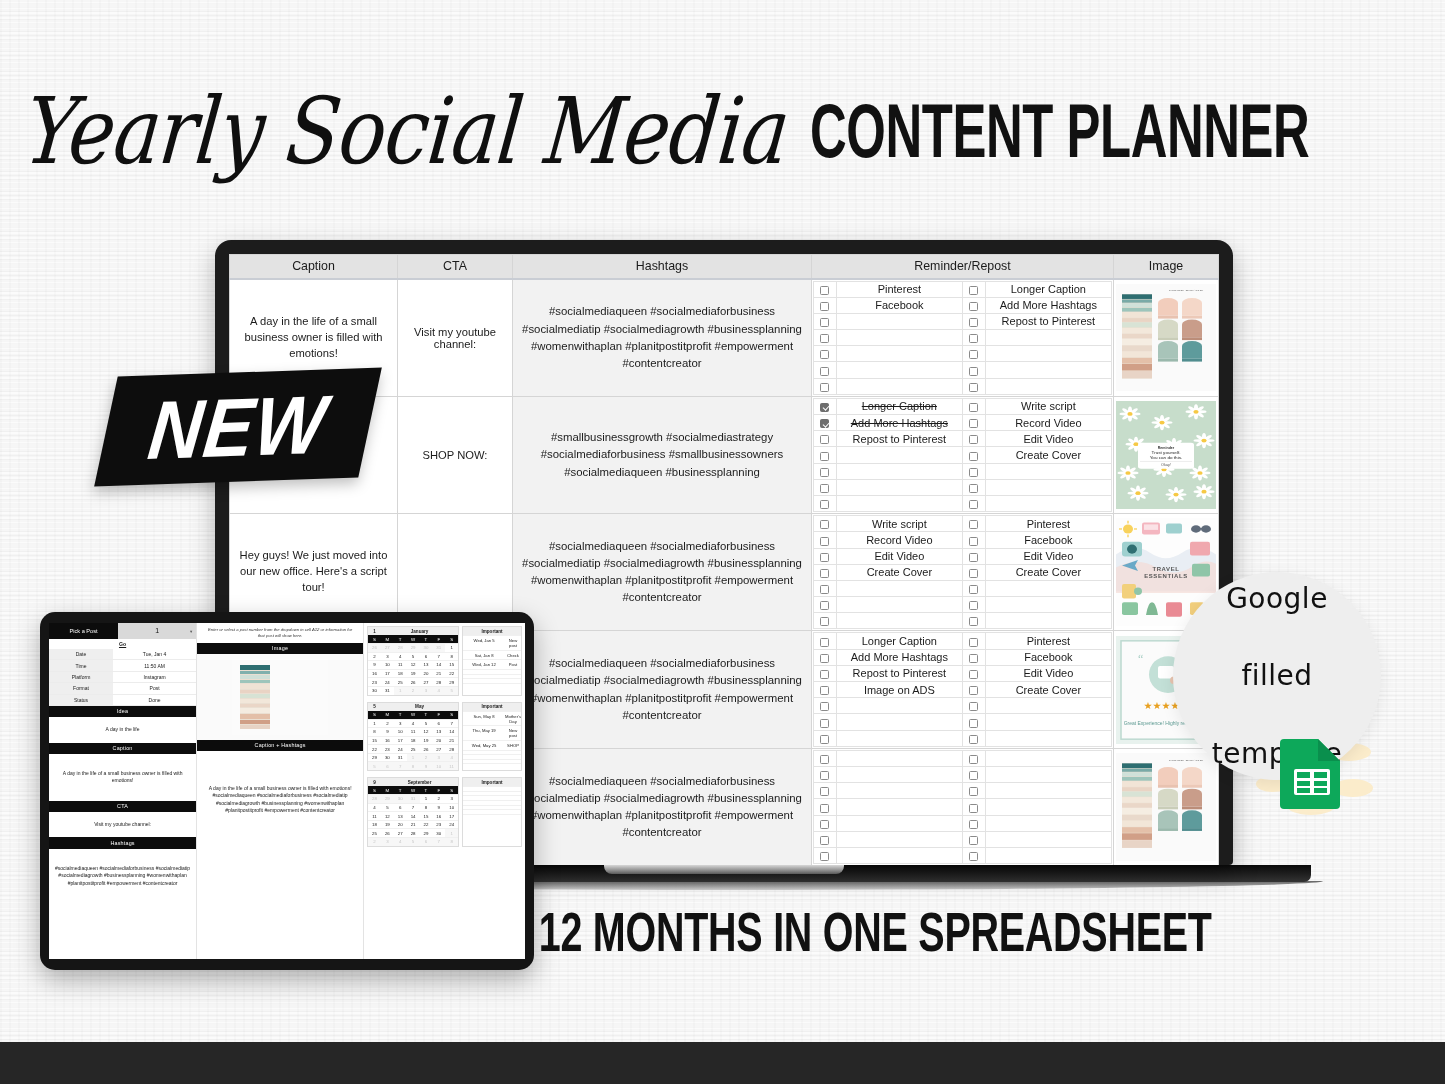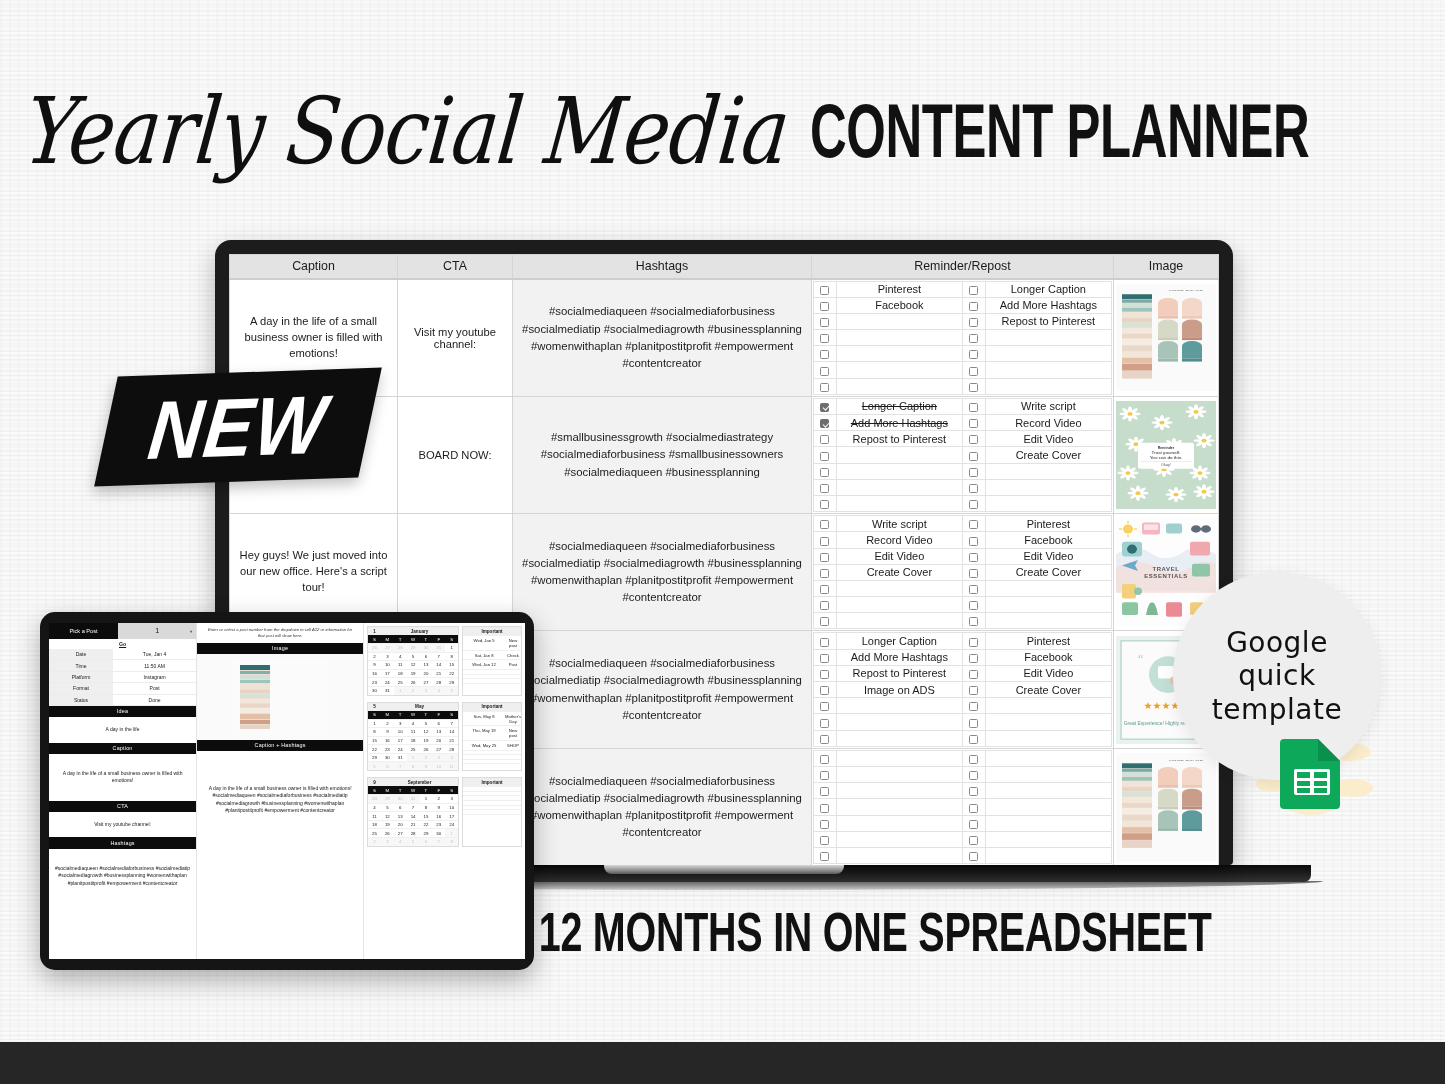--- a/index.html
+++ b/index.html
@@ -206,20 +206,21 @@
 
   
   #gs-badge {
     position: absolute; left: 1173px; top: 572px;
     width: 208px; height: 208px; border-radius: 50%;
     background: #eeeeee;
     display: flex; flex-direction: column;
     align-items: center; justify-content: center;
     z-index: 20;
     box-shadow: 0 4px 16px rgba(0,0,0,0.08);
+    gap: 44px;
   }
   #gs-badge span {
     display:block; font-size: 28px; line-height: 1.18;
     font-family: "DejaVu Sans", sans-serif; font-weight: 400;
     color: #111; letter-spacing: .5px;
   }
   #gs-icon {
     position: absolute; left: 1276px; top: 735px;
     width: 72px; height: 74px; z-index: 21;
   }
@@ -354,21 +355,21 @@
         <path d="M42 132 a10 10 0 0 1 20 0 v28 h-20 z" fill="#a8c4b9"></path>
         <rect x="42" y="160" width="20" height="6" fill="#9ab8ac"></rect>
         <path d="M66 132 a10 10 0 0 1 20 0 v28 h-20 z" fill="#5e9b9c"></path>
         <rect x="66" y="160" width="20" height="6" fill="#518d8f"></rect>
       </g>
     </svg>
               </td>
             </tr>
             <tr style="height: 113px;">
               <td class="caption-cell">Check out our NEW COLLECTION!</td>
-              <td>BOARD NOW:</td>
+              <td>SHOP NOW:</td>
               <td class="hash-cell">#smallbusinessgrowth #socialmediastrategy #socialmediaforbusiness #smallbusinessowners #socialmediaqueen #businessplanning</td>
               <td class="check-wrap">
                 <table class="chk-table">
                   <tbody>
                     <tr>
                       <td class="chk-box-col"><span class="cbx on"></span></td>
                       <td class="chk-lbl-col strike">Longer Caption</td>
                       <td class="chk-box-col"><span class="cbx"></span></td>
                       <td class="chk-lbl-col">Write script</td>
                     </tr>
@@ -1196,21 +1197,21 @@
     <ellipse cx="96" cy="26" rx="22" ry="9"></ellipse>
     <ellipse cx="20" cy="58" rx="17" ry="8"></ellipse>
     <ellipse cx="100" cy="62" rx="20" ry="9"></ellipse>
     <ellipse cx="58" cy="80" rx="24" ry="9"></ellipse>
     <ellipse cx="58" cy="12" rx="22" ry="8"></ellipse>
   </g>
 </svg>
 
 <div id="gs-badge">
   <span>Google</span>
-  <span>quick</span>
+  <span>filled</span>
   <span>template</span>
 </div>
 
 <svg id="gs-icon" viewBox="0 0 72 74">
   <path d="M8 4 h34 l22 22 v44 a4 4 0 0 1 -4 4 H8 a4 4 0 0 1 -4 -4 V8 a4 4 0 0 1 4 -4 z" fill="#0da85a"></path>
   <path d="M42 4 l22 22 h-22 z" fill="#0a8f4d"></path>
   <rect x="18" y="34" width="36" height="26" rx="2" fill="#fff"></rect>
   <rect x="21" y="37" width="13" height="6" fill="#0da85a"></rect>
   <rect x="38" y="37" width="13" height="6" fill="#0da85a"></rect>
   <rect x="21" y="46" width="13" height="5" fill="#0da85a"></rect>

